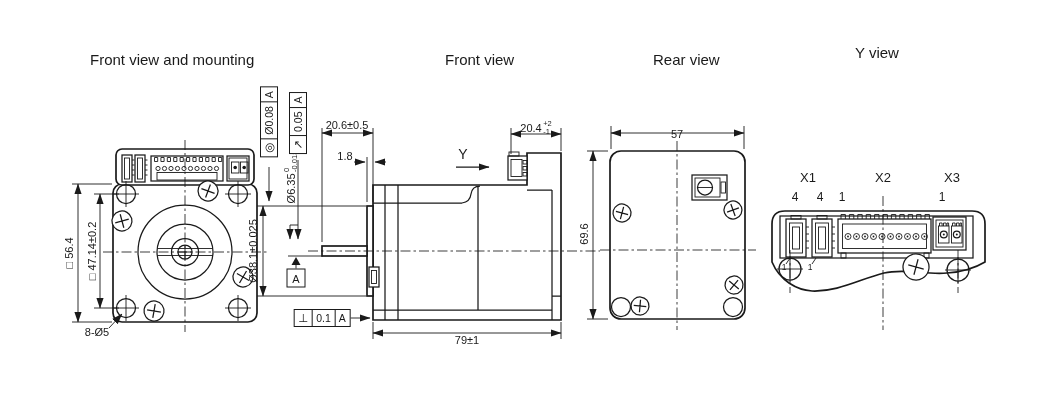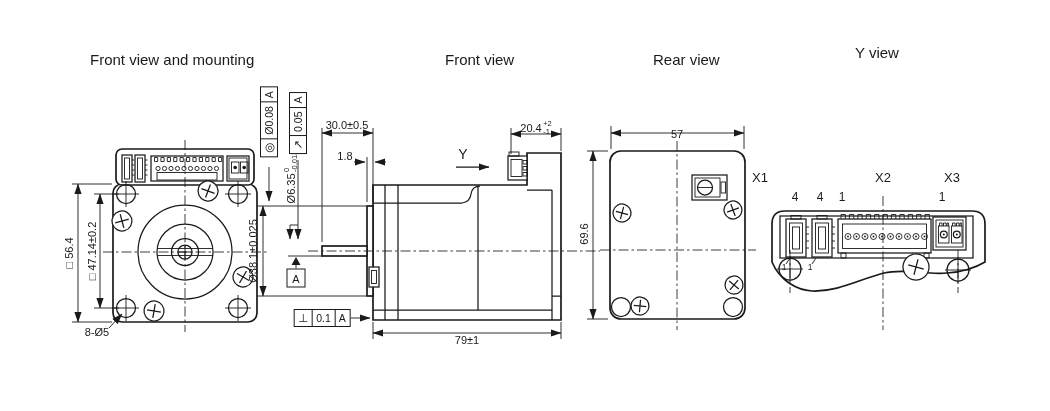--- a/index.html
+++ b/index.html
@@ -279,21 +279,21 @@
 
 <span class="title" style="left:90px;top:51px">Front view and mounting</span>
 <span class="title" style="left:445px;top:51px">Front view</span>
 <span class="title" style="left:653px;top:51px">Rear view</span>
 <span class="title" style="left:855px;top:44px">Y view</span>
 
 <span class="vlab" style="left:69px;top:253px">□ 56.4</span>
 <span class="vlab" style="left:92px;top:251px">□ 47.14±0.2</span>
 <span class="lab" style="left:97px;top:332px">8-Ø5</span>
 
-<span class="lab" style="left:347px;top:125px">30.0±0.5</span>
+<span class="lab" style="left:347px;top:125px">20.6±0.5</span>
 <span class="lab" style="left:345px;top:156px">1.8</span>
 <span class="vlab" style="left:291px;top:177px">
   <span class="tolpair">
         <span>Ø6.35</span>
         <span class="tolstack">
           <span>0</span>
           <span>-0.013</span>
         </span>
       </span>
 </span>
@@ -323,21 +323,21 @@
   <span class="cell">0.05</span>
   <span class="cell">A</span>
 </div>
 <div class="frame hframe" style="left:322px;top:318px">
   <span class="cell sym">⊥</span>
   <span class="cell">0.1</span>
   <span class="cell">A</span>
 </div>
 <div class="dbox" style="left:296px;top:278px">A</div>
 
-<span class="lab f13" style="left:760px;top:177px">X1</span>
+<span class="lab f13" style="left:808px;top:177px">X1</span>
 <span class="lab f13" style="left:883px;top:177px">X2</span>
 <span class="lab f13" style="left:952px;top:177px">X3</span>
 <span class="lab f12" style="left:795px;top:197px">4</span>
 <span class="lab f12" style="left:820px;top:197px">4</span>
 <span class="lab f12" style="left:842px;top:197px">1</span>
 <span class="lab f12" style="left:942px;top:197px">1</span>
 <span class="lab f9" style="left:784px;top:267px">1</span>
 <span class="lab f9" style="left:810px;top:267px">1</span>
 
 </div>

